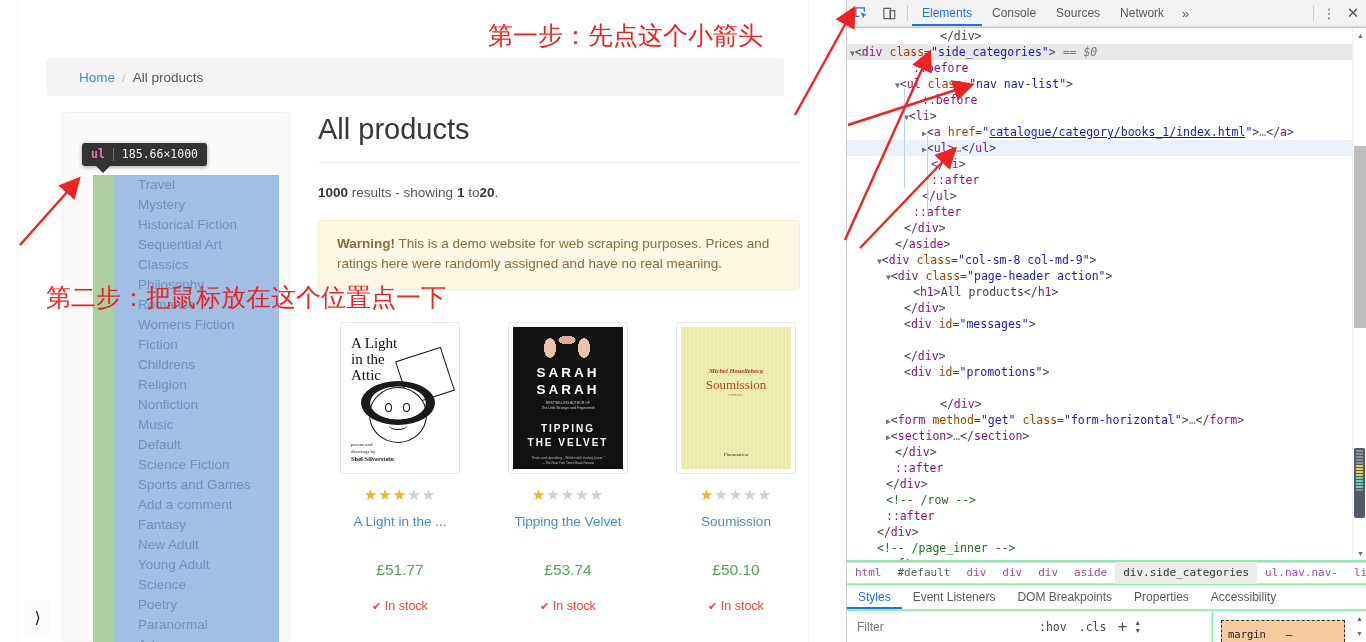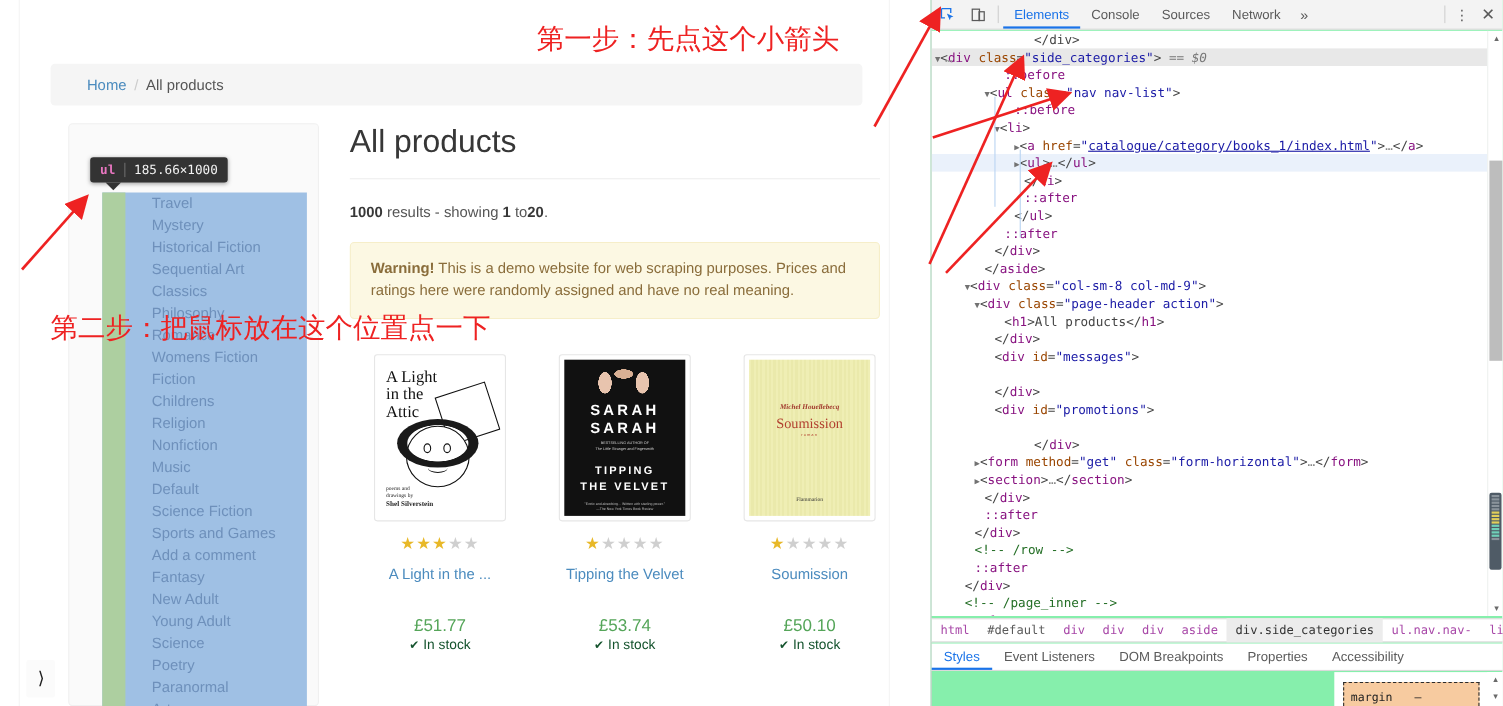--- a/index.html
+++ b/index.html
@@ -176,21 +176,21 @@
   .cov3 .pub  { position: absolute; left: 0; right: 0; bottom: 12px; font-family:"Liberation Serif",serif; font-size: 5px; color: #333; }
 
   .stars { margin-top: 13px; font-size: 15px; letter-spacing: 1px; line-height: 16px; }
   .star-on { color: #e8b828; }
   .star-off { color: #cfcfcf; }
   .p-name {
     margin-top: 11px; font-size: 13.5px; color: #4b8bbe;
     text-decoration: none; display: block;
   }
   .p-price { margin-top: 32px; font-size: 15.5px; color: #55a559; }
-  .p-stock { font-size: 12.5px; color: #14532d; white-space: nowrap; }
+  .p-stock { margin-top: 20px; font-size: 12.5px; color: #ef4444; white-space: nowrap; }
   .p-stock .chk { font-size: 11px; }
 
   
   .edge-arrow {
     position: absolute; left: 6px; top: 600px; width: 26px; height: 34px;
     background: #fbfbfb; border-radius: 2px;
     display: flex; align-items: center; justify-content: center;
     font-size: 16px; color: #222; letter-spacing: -1px;
   }
 
@@ -518,20 +518,30 @@
       </div>
 
     <div class="dt-styletabs" id="dt-styletabs">
         <div class="stab active">Styles</div>
         <div class="stab">Event Listeners</div>
         <div class="stab">DOM Breakpoints</div>
         <div class="stab">Properties</div>
         <div class="stab">Accessibility</div>
       </div>
 
+    <div class="dt-filterrow">
+      <input class="filter-input" placeholder="Filter" style="">
+      <div class="hov-btn">:hov</div>
+      <div class="cls-btn">.cls</div>
+      <div class="plus-btn">+</div>
+      <div class="spin">
+        <span>▲</span>
+        <span>▼</span>
+      </div>
+    </div>
 
     <div class="dt-boxmodel">
       <div class="bm-margin">
         <span class="lbl">margin</span>
         <span class="dash">–</span>
       </div>
       <div class="bm-scroll">
         <span>▲</span>
         <span>▼</span>
       </div>

